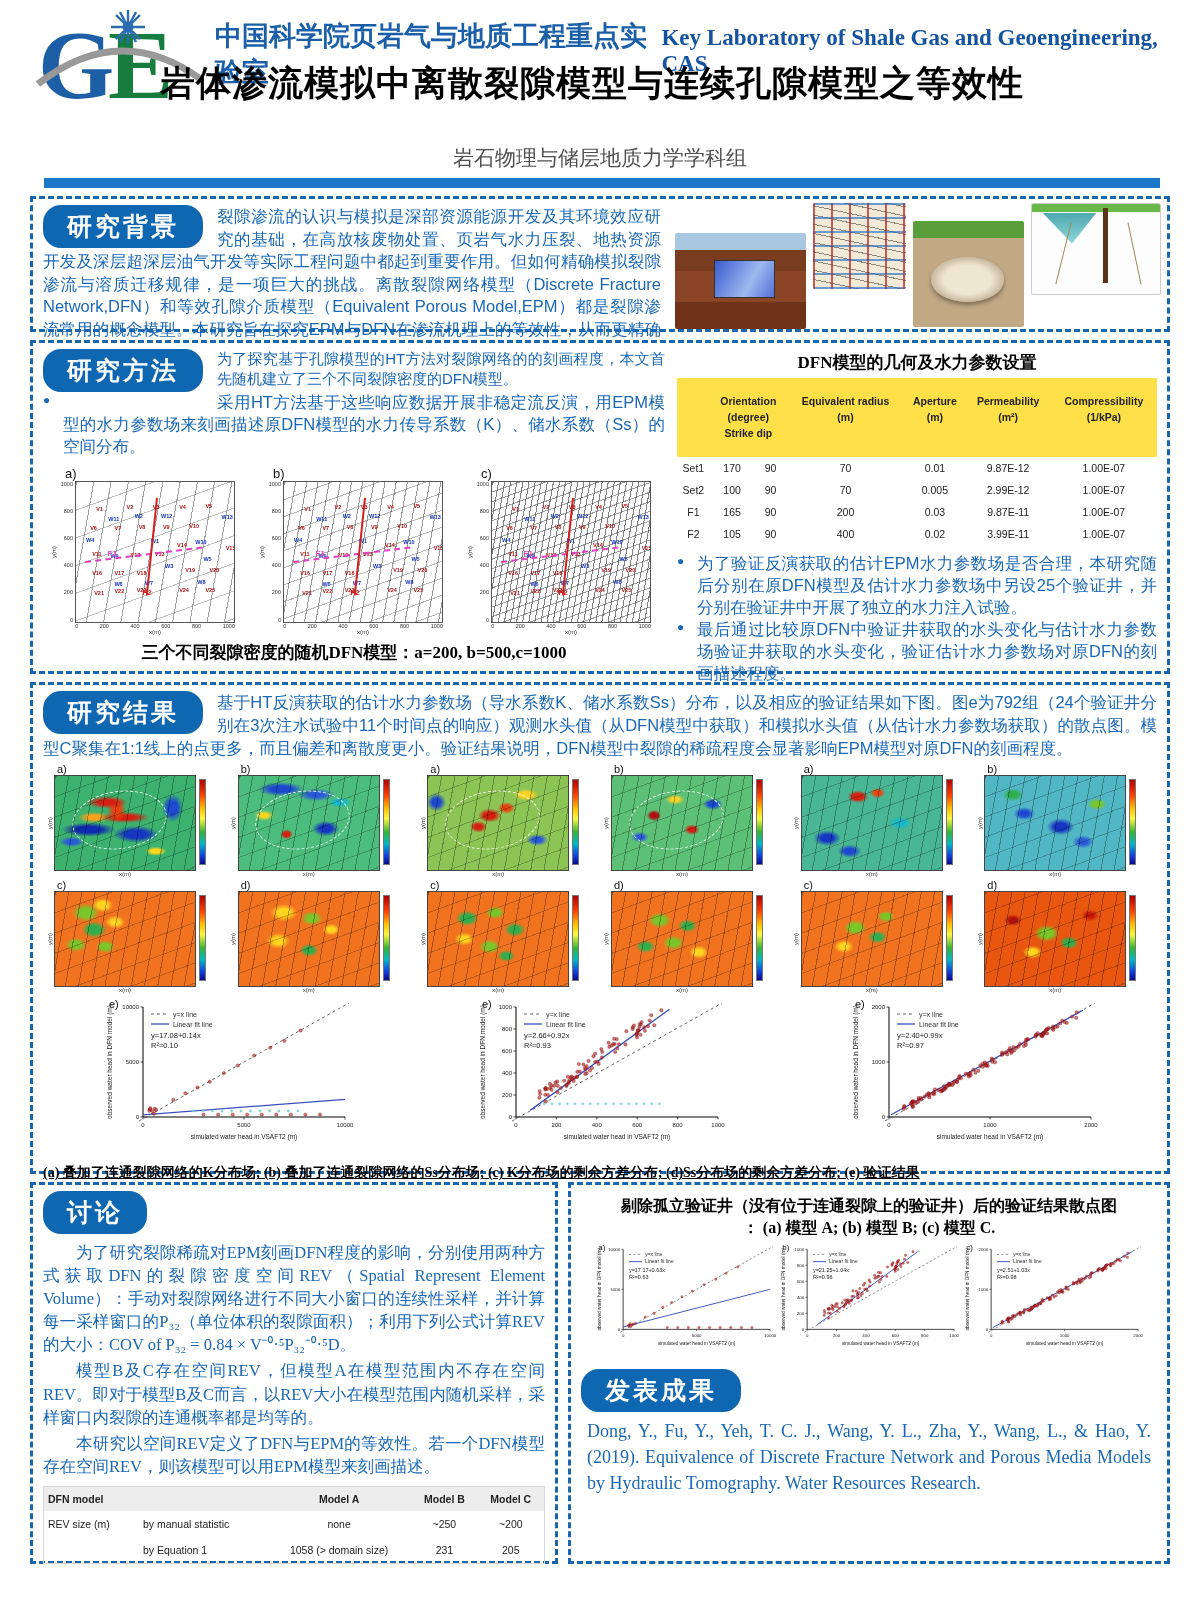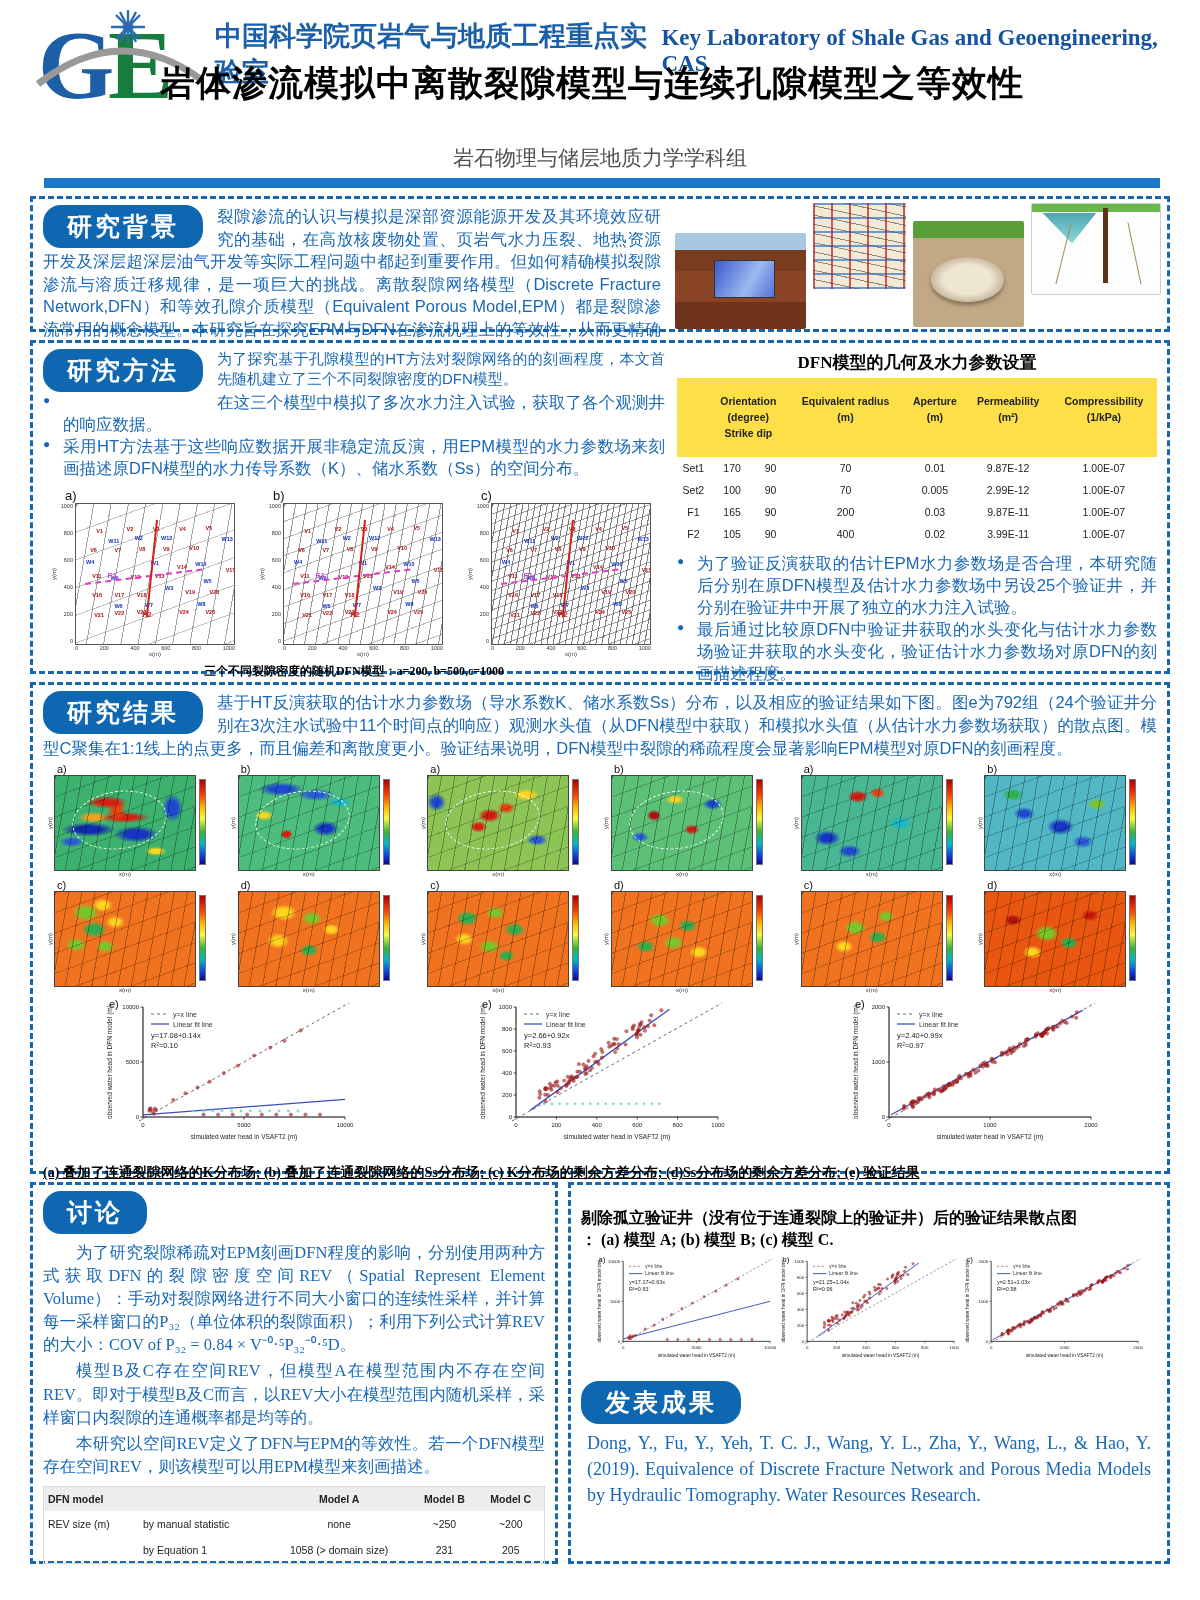--- a/index.html
+++ b/index.html
@@ -72,21 +72,21 @@
   .dfn-plot{position:relative;width:160px;height:142px;border:1px solid #555;background:#fff;overflow:hidden;}
   .dfn-d0{background-image:repeating-linear-gradient(100deg,rgba(70,70,70,.5) 0 1px,transparent 1px 17px),repeating-linear-gradient(160deg,rgba(100,100,100,.4) 0 1px,transparent 1px 26px);}
   .dfn-d1{background-image:repeating-linear-gradient(100deg,rgba(70,70,70,.55) 0 1px,transparent 1px 11px),repeating-linear-gradient(160deg,rgba(100,100,100,.45) 0 1px,transparent 1px 16px);}
   .dfn-d2{background-image:repeating-linear-gradient(100deg,rgba(60,60,60,.65) 0 1px,transparent 1px 6px),repeating-linear-gradient(160deg,rgba(80,80,80,.55) 0 1px,transparent 1px 9px);}
   .well{position:absolute;font-size:5.5px;font-weight:bold;line-height:1;}
   .well.b{color:#1133bb;} .well.r{color:#aa1111;}
   .fline{position:absolute;transform-origin:left top;}
   .flabel{position:absolute;font-size:8px;font-weight:bold;}
   .dfn-xt{display:flex;justify-content:space-between;font-size:5.5px;color:#333;margin-left:26px;width:160px;}
   .dfn-xl{text-align:center;font-size:6px;color:#333;margin-left:26px;width:160px;}
-  .dfn-cap{text-align:center;font-weight:bold;font-size:12px;color:#000;margin-top:6px;font-family:"Liberation Serif",serif;}
+  .dfn-cap{text-align:center;font-weight:bold;font-size:17px;color:#000;margin-top:6px;font-family:"Liberation Serif",serif;}
 
   
   .sec3{height:492px;}
   .sec3 .res-text{font-size:16.5px;line-height:1.38;text-align:justify;margin-bottom:4px;}
   .groups{display:flex;gap:8px;margin-left:2px;}
   .rgroup{width:368px;}
   .hm-grid{display:grid;grid-template-columns:1fr 1fr;gap:2px 2px;}
   .hm{position:relative;width:180px;}
   .hm-label{font-size:11px;color:#111;margin-left:12px;line-height:1.1;}
   .hm-body{display:flex;align-items:flex-start;}
@@ -119,21 +119,21 @@
   .bottom-row .sec{margin:0;}
   .sec4{width:528px;height:382px;}
   .sec4 p{font-size:16.5px;line-height:1.4;text-indent:2em;text-align:justify;margin-top:3px;font-family:"Liberation Serif",serif;}
   .sec4 .badge{margin-bottom:4px;}
   table.rtable{width:100%;border-collapse:collapse;font-size:10.5px;color:#222;margin-top:8px;border:1px solid #d8d8d8;}
   table.rtable thead td{background:#ededed;font-weight:bold;padding:6px 4px;text-align:center;}
   table.rtable thead td:first-child{text-align:left;}
   table.rtable tbody td{padding:7px 4px;text-align:center;}
   table.rtable tbody td:first-child,table.rtable tbody td:nth-child(2){text-align:left;}
   .sec5{flex:1;height:382px;}
-  .val-title{font-weight:bold;font-size:16px;color:#000;line-height:1.35;margin-top:16px;font-family:"Liberation Serif",serif;}
+  .val-title{text-align:center;font-weight:bold;font-size:16px;color:#000;line-height:1.35;margin-top:4px;font-family:"Liberation Serif",serif;}
   .val-plots{display:flex;gap:2px;margin-top:4px;justify-content:center;}
   .pub-badge-row{margin-top:6px;}
   .pub-ref{font-family:"Liberation Serif",serif;color:#1a68b5;font-size:18px;line-height:1.45;text-align:justify;margin:6px 6px 0;}
 </style>
 </head>
 <body>
 
 <div class="page">
 
   <header>
@@ -181,21 +181,20 @@
           <div class="frac2"></div>
       </div>
     </div>
   </section>
 
   <section class="sec sec2">
     <div class="sec2-l">
       <div class="badge fl">研究方法</div>
       <p class="blue intro">为了探究基于孔隙模型的HT方法对裂隙网络的的刻画程度，本文首先随机建立了三个不同裂隙密度的DFN模型。</p>
       <ul class="bul">
-        <li>在这三个模型中模拟了多次水力注入试验，获取了各个观测井的响应数据。</li>
         <li>采用HT方法基于这些响应数据开展非稳定流反演，用EPM模型的水力参数场来刻画描述原DFN模型的水力传导系数（K）、储水系数（Ss）的空间分布。</li>
       </ul>
       <div class="dfn-row" id="dfn-row">
           <div class="dfn-wrap">
             <div class="dfn-label">a)</div>
             <div class="dfn-body">
               <div class="dfn-yl">
                 <span>y(m)</span>
               </div>
               <div class="dfn-yt">

